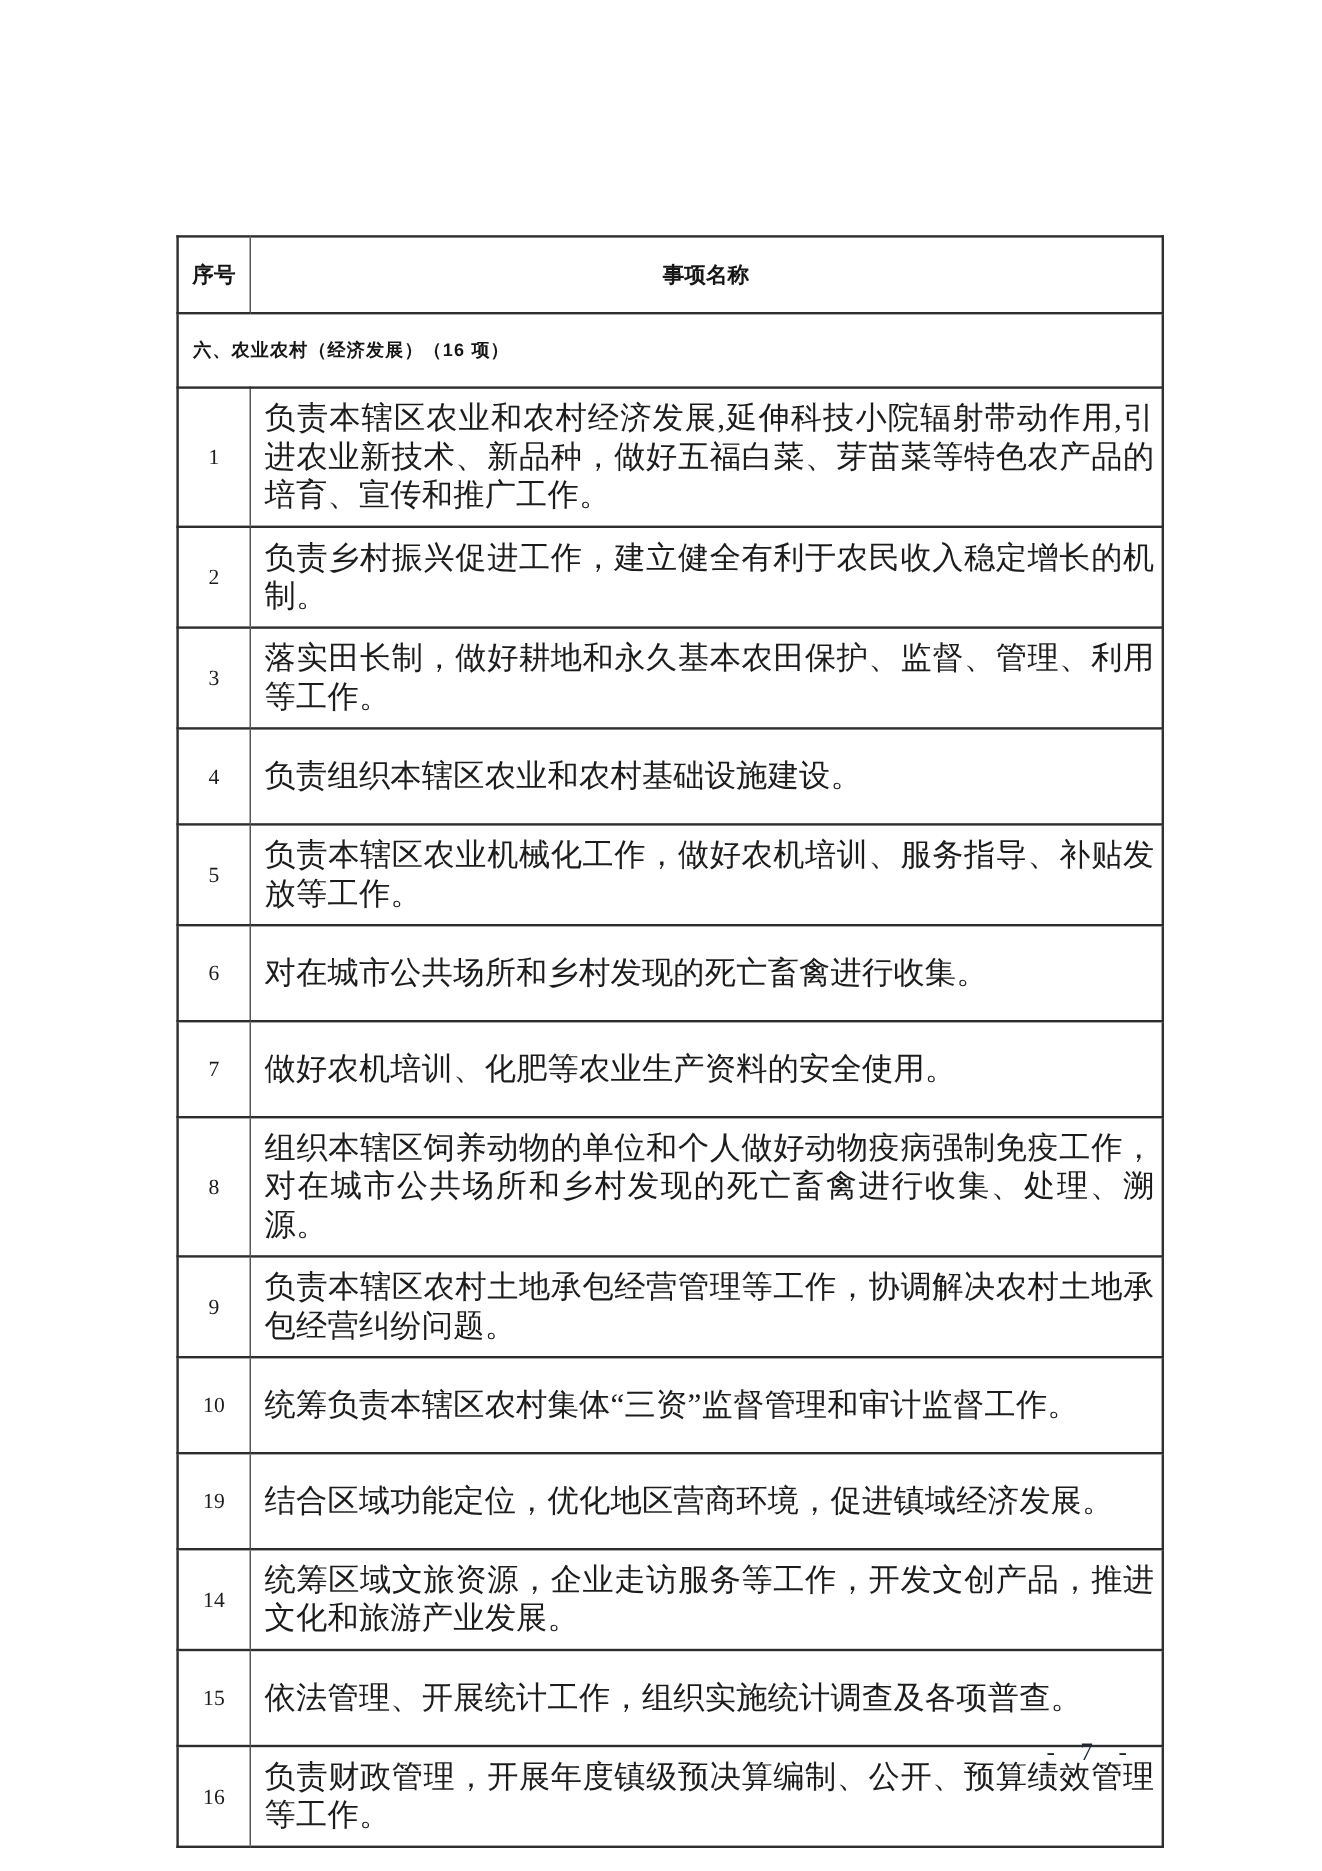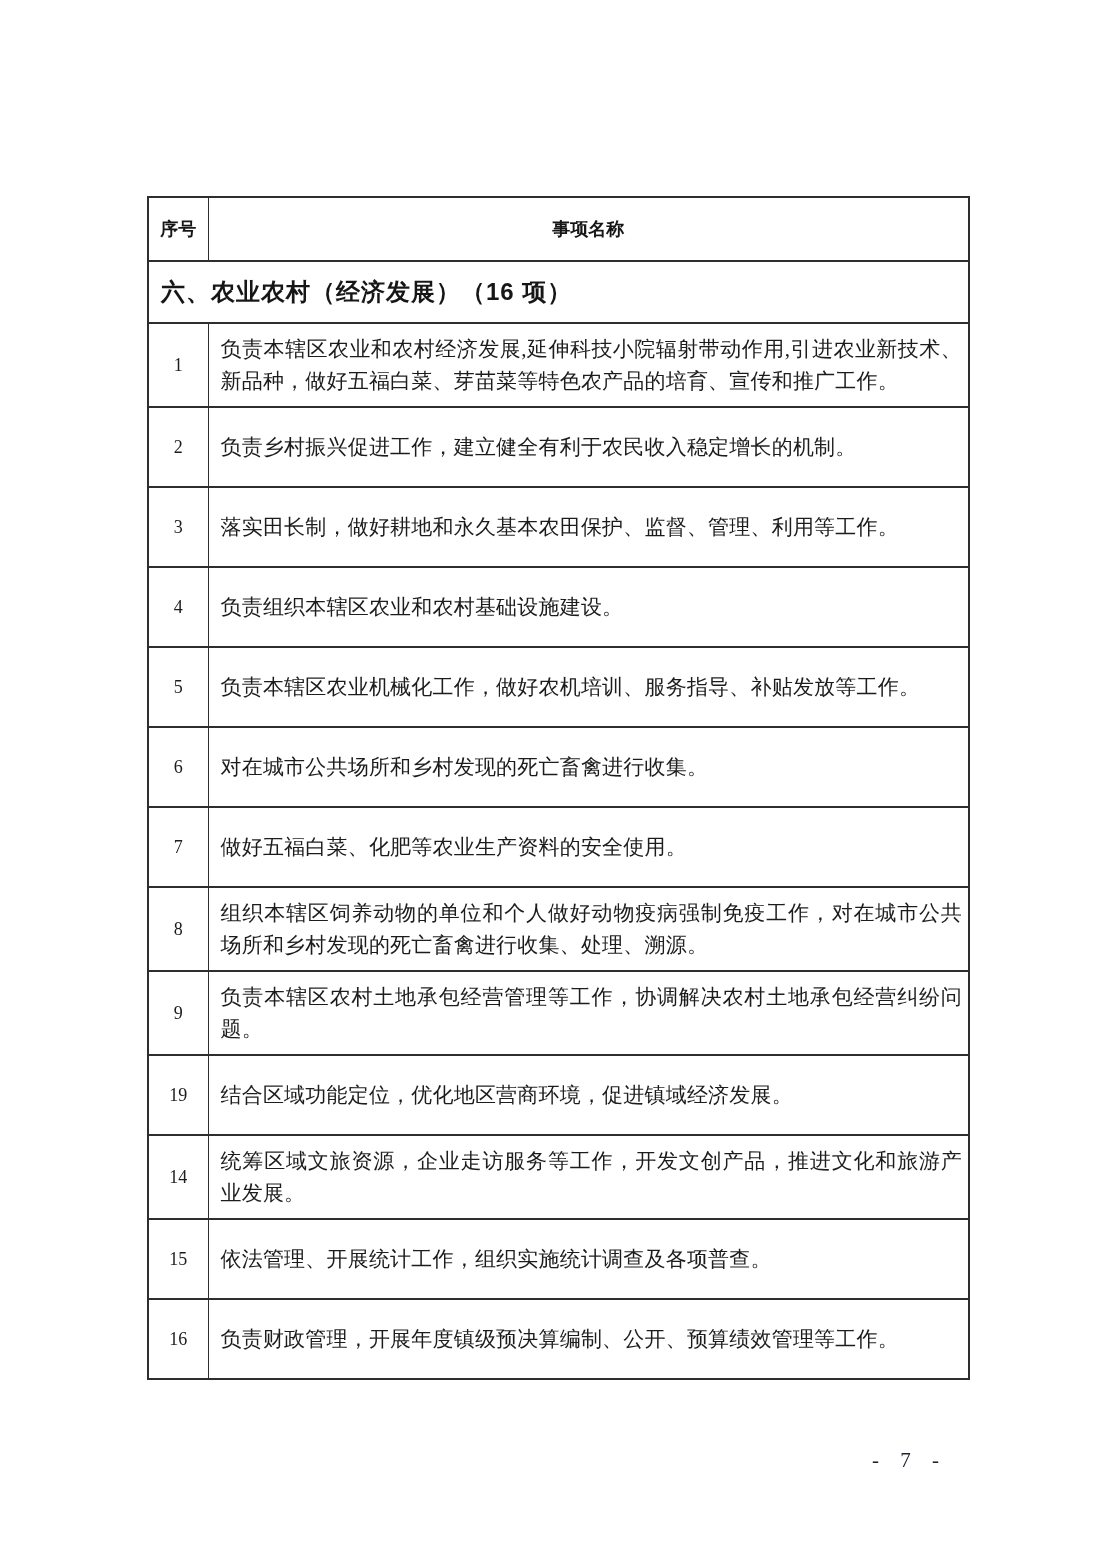--- a/index.html
+++ b/index.html
@@ -41,38 +41,38 @@
     font-weight: bold;
     font-size: 18px;
     text-align: center;
     vertical-align: middle;
     color: #161616;
   }
   tr.section-row td {
     height: 58px;
     font-family: "Liberation Sans", sans-serif;
     font-weight: bold;
-    font-size: 24px;
+    font-size: 15px;
     text-align: left;
     vertical-align: middle;
     padding-left: 12px;
     letter-spacing: 1px;
     color: #161616;
   }
   tr.item-row td {
     height: 60px;
     vertical-align: middle;
   }
   tr.item-row td.num-col {
     text-align: center;
     font-size: 18px;
     font-family: "Liberation Serif", serif;
   }
   tr.item-row td.text-col {
-    font-size: 21px;
+    font-size: 26px;
     line-height: 32px;
     padding: 9px 6px 9px 12px;
     text-align: justify;
     letter-spacing: 0.2px;
     color: #1c1c1c;
   }
   .page-number {
     position: absolute;
     left: 872px;
     top: 1448px;
@@ -122,29 +122,33 @@
         <tr class="item-row">
       <td class="num-col">5</td>
       <td class="text-col">负责本辖区农业机械化工作，做好农机培训、服务指导、补贴发放等工作。</td>
     </tr>
         <tr class="item-row">
       <td class="num-col">6</td>
       <td class="text-col">对在城市公共场所和乡村发现的死亡畜禽进行收集。</td>
     </tr>
         <tr class="item-row">
       <td class="num-col">7</td>
-      <td class="text-col">做好五福白菜、化肥等农业生产资料的安全使用。</td>
+      <td class="text-col">做好农机培训、化肥等农业生产资料的安全使用。</td>
     </tr>
         <tr class="item-row">
       <td class="num-col">8</td>
       <td class="text-col">组织本辖区饲养动物的单位和个人做好动物疫病强制免疫工作，对在城市公共场所和乡村发现的死亡畜禽进行收集、处理、溯源。</td>
     </tr>
         <tr class="item-row">
       <td class="num-col">9</td>
       <td class="text-col">负责本辖区农村土地承包经营管理等工作，协调解决农村土地承包经营纠纷问题。</td>
+    </tr>
+        <tr class="item-row">
+      <td class="num-col">10</td>
+      <td class="text-col">统筹负责本辖区农村集体“三资”监督管理和审计监督工作。</td>
     </tr>
         <tr class="item-row">
       <td class="num-col">19</td>
       <td class="text-col">结合区域功能定位，优化地区营商环境，促进镇域经济发展。</td>
     </tr>
         <tr class="item-row">
       <td class="num-col">14</td>
       <td class="text-col">统筹区域文旅资源，企业走访服务等工作，开发文创产品，推进文化和旅游产业发展。</td>
     </tr>
         <tr class="item-row">

